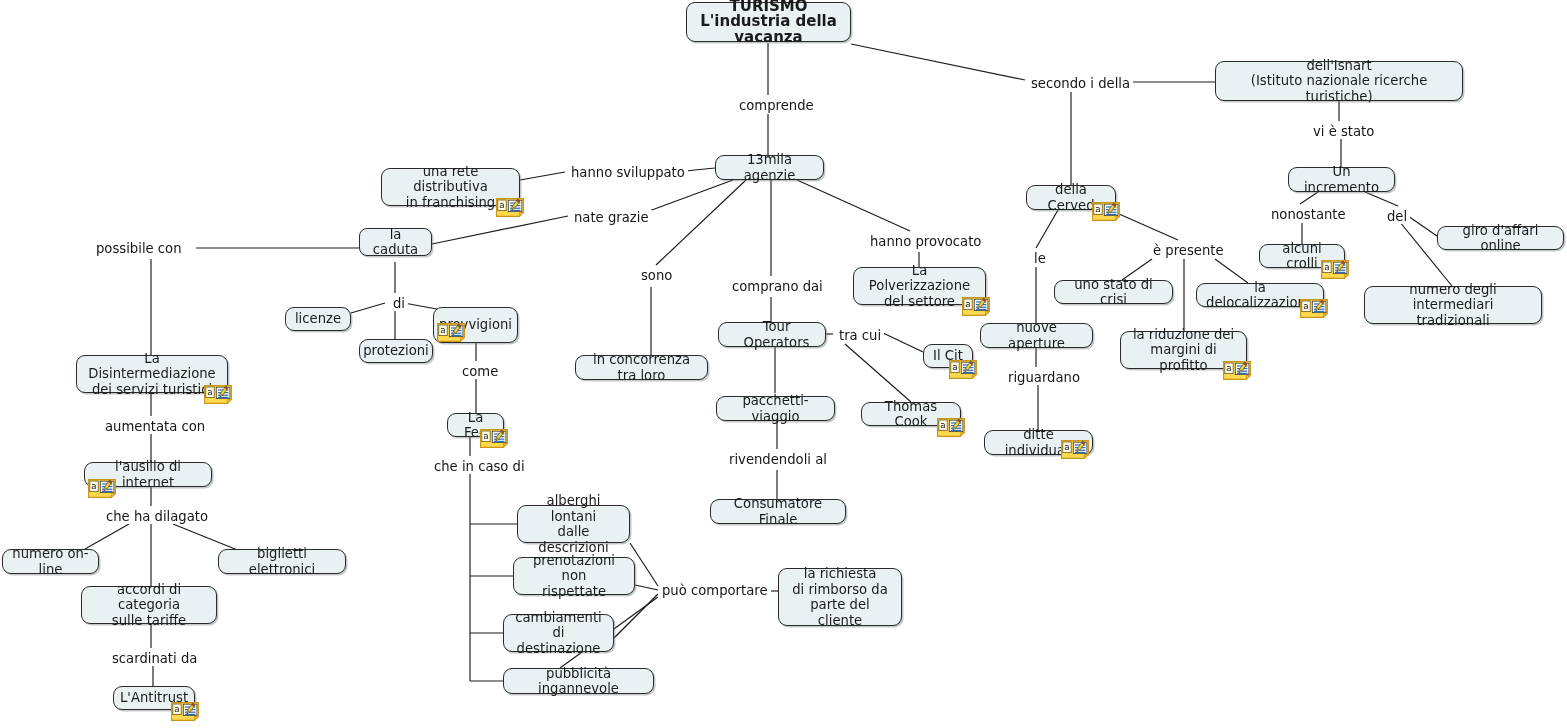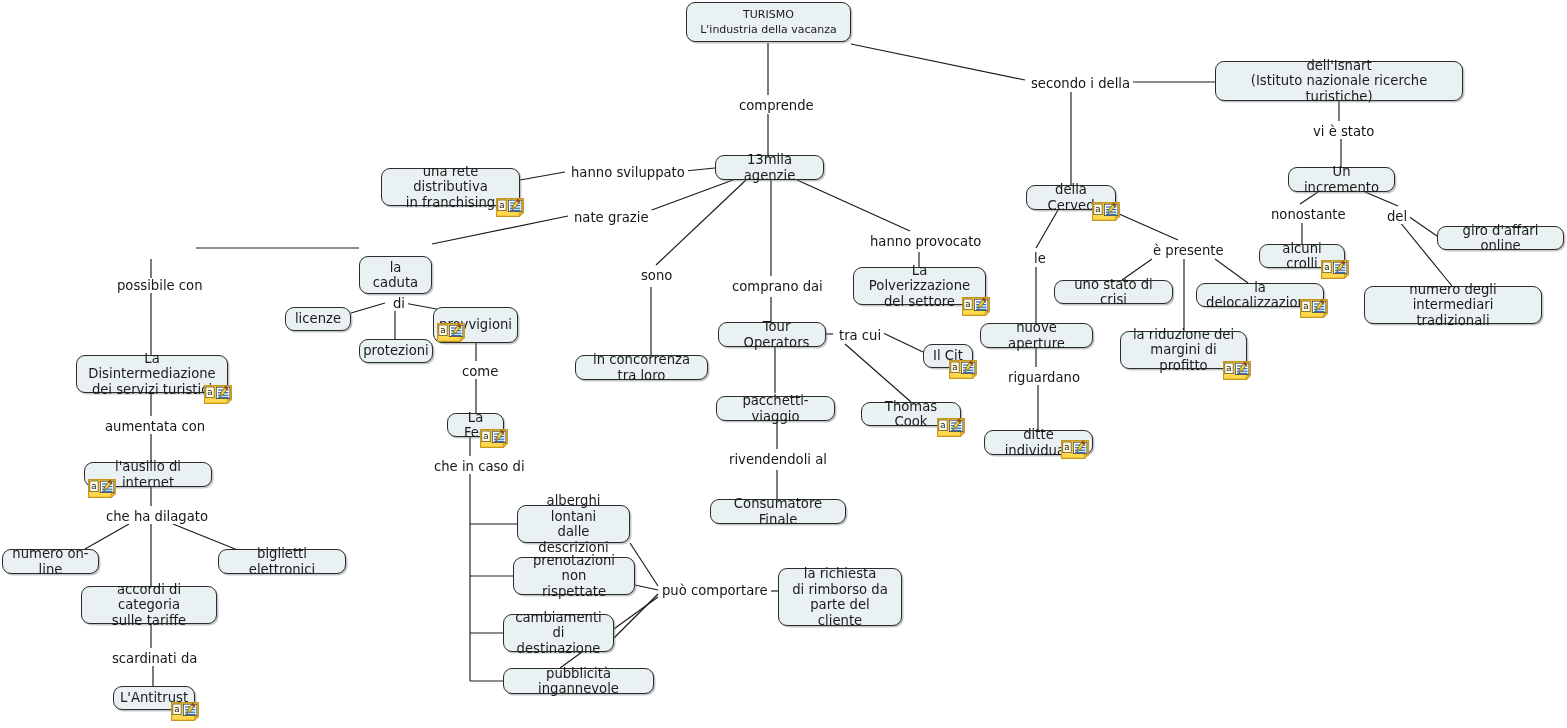--- a/index.html
+++ b/index.html
@@ -37,21 +37,21 @@
     align-items:center;
     justify-content:center;
     text-align:center;
     color:#1b1b1b;
     font-size:13.2px;
     line-height:15.5px;
     padding:3px 9px;
     white-space:pre-line;
     z-index:3;
   }
-  .node.root{font-size:11px;}
+  .node.root{font-size:15px;font-weight:bold;}
   
   .phrase{
     position:absolute;
     color:#161616;
     font-size:13.2px;
     line-height:15px;
     white-space:nowrap;
     background:#ffffff;
     padding:0 3px;
     z-index:4;
@@ -180,21 +180,21 @@
             <line x1="14.0" y1="12.4" x2="24.4" y2="12.4"></line>
           </g>
           <g transform="rotate(36 18.5 7.5)">
             <rect x="17.3" y="0.6" width="3.0" height="9.0" fill="#f2d03a" stroke="#6a5a1e" stroke-width="0.7"></rect>
             <path d="M17.3 9.6 L18.8 12.4 L20.3 9.6 Z" fill="#f6e7b0" stroke="#6a5a1e" stroke-width="0.6"></path>
             <path d="M18.1 11.1 L18.8 12.4 L19.5 11.1 Z" fill="#2b2b2b"></path>
             <rect x="17.3" y="0.6" width="3.0" height="2.0" fill="#b03a2e" stroke="#6a5a1e" stroke-width="0.6"></rect>
           </g>
         </svg>
       </div>
-      <div class="node" style="left: 359px; top: 256px; width: 73px; height: 38px;"><span>la caduta</span></div>
+      <div class="node" style="left: 359px; top: 228px; width: 73px; height: 28px; border-radius: 8px;"><span>la caduta</span></div>
       <div class="node" style="left: 1259px; top: 244px; width: 86px; height: 24px;"><span>alcuni crolli</span></div>
       <div class="badge" style="left: 1321px; top: 260px;">
         <svg viewBox="0 0 28 19" xmlns="http://www.w3.org/2000/svg">
           <path d="M0.6 0.6 H27.4 V14.6 L23.4 18.4 H0.6 Z" fill="#ffd84d" stroke="#c8951a" stroke-width="1.1"></path>
           <path d="M23.4 18.4 V14.6 H27.4 Z" fill="#e8bd46" stroke="#c8951a" stroke-width="0.8"></path>
           <rect x="1.8" y="2.0" width="8.4" height="10.6" fill="#fffbe8" stroke="#6a5a1e" stroke-width="0.8"></rect>
           <text x="5.9" y="10.4" font-family="DejaVu Sans, sans-serif" font-size="8.6" fill="#111" text-anchor="middle">a</text>
           <rect x="12.3" y="2.2" width="13.6" height="11.4" fill="#ffffff" stroke="#3b3b3b" stroke-width="0.8"></rect>
           <g stroke="#2f6fb5" stroke-width="1.25">
             <line x1="14.0" y1="5.0" x2="24.4" y2="5.0"></line>
@@ -485,21 +485,21 @@
       <div class="phrase" style="left: 736px; top: 98px;">comprende</div>
       <div class="phrase" style="left: 1028px; top: 76px;">secondo i della</div>
       <div class="phrase" style="left: 1310px; top: 124px;">vi è stato</div>
       <div class="phrase" style="left: 1268px; top: 207px;">nonostante</div>
       <div class="phrase" style="left: 1384px; top: 209px;">del</div>
       <div class="phrase" style="left: 1031px; top: 251px;">le</div>
       <div class="phrase" style="left: 1150px; top: 243px;">è presente</div>
       <div class="phrase" style="left: 1005px; top: 370px;">riguardano</div>
       <div class="phrase" style="left: 568px; top: 165px;">hanno sviluppato</div>
       <div class="phrase" style="left: 571px; top: 210px;">nate grazie</div>
-      <div class="phrase" style="left: 114px; top: 241px; margin-top: 37px;">possibile con</div>
+      <div class="phrase" style="left: 93px; top: 241px;">possibile con</div>
       <div class="phrase" style="left: 390px; top: 296px;">di</div>
       <div class="phrase" style="left: 459px; top: 364px;">come</div>
       <div class="phrase" style="left: 431px; top: 459px;">che in caso di</div>
       <div class="phrase" style="left: 102px; top: 419px;">aumentata con</div>
       <div class="phrase" style="left: 103px; top: 509px;">che ha dilagato</div>
       <div class="phrase" style="left: 109px; top: 651px;">scardinati da</div>
       <div class="phrase" style="left: 638px; top: 268px;">sono</div>
       <div class="phrase" style="left: 729px; top: 279px;">comprano dai</div>
       <div class="phrase" style="left: 867px; top: 234px;">hanno provocato</div>
       <div class="phrase" style="left: 836px; top: 328px;">tra cui</div>

